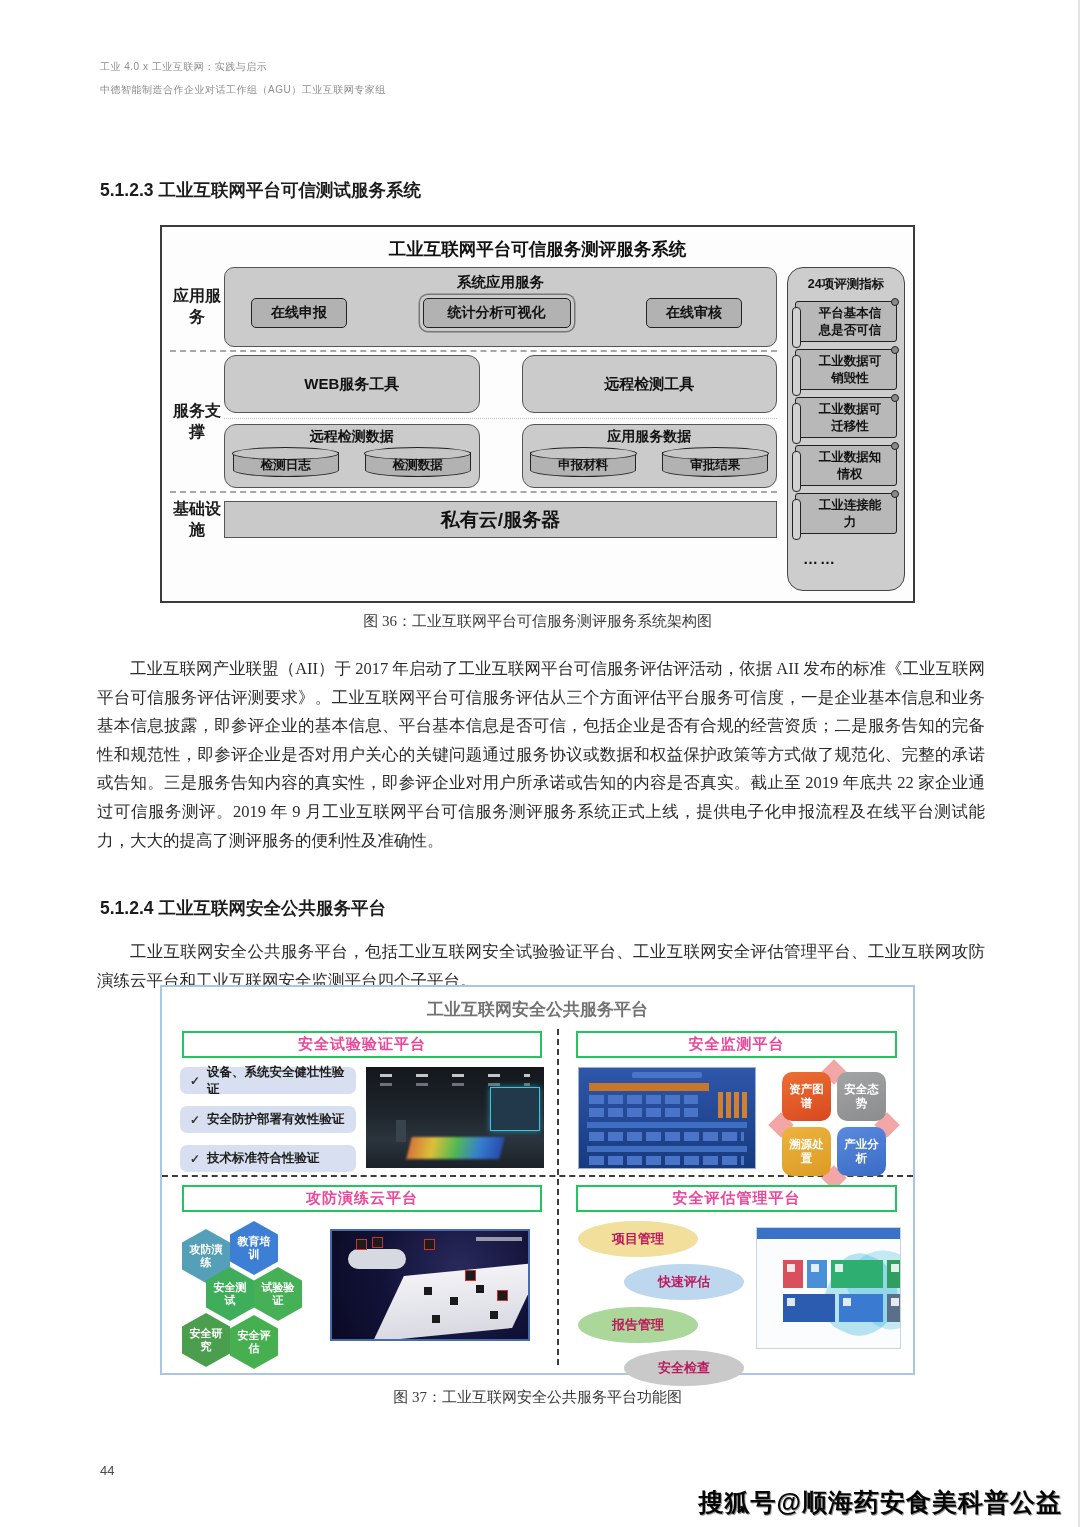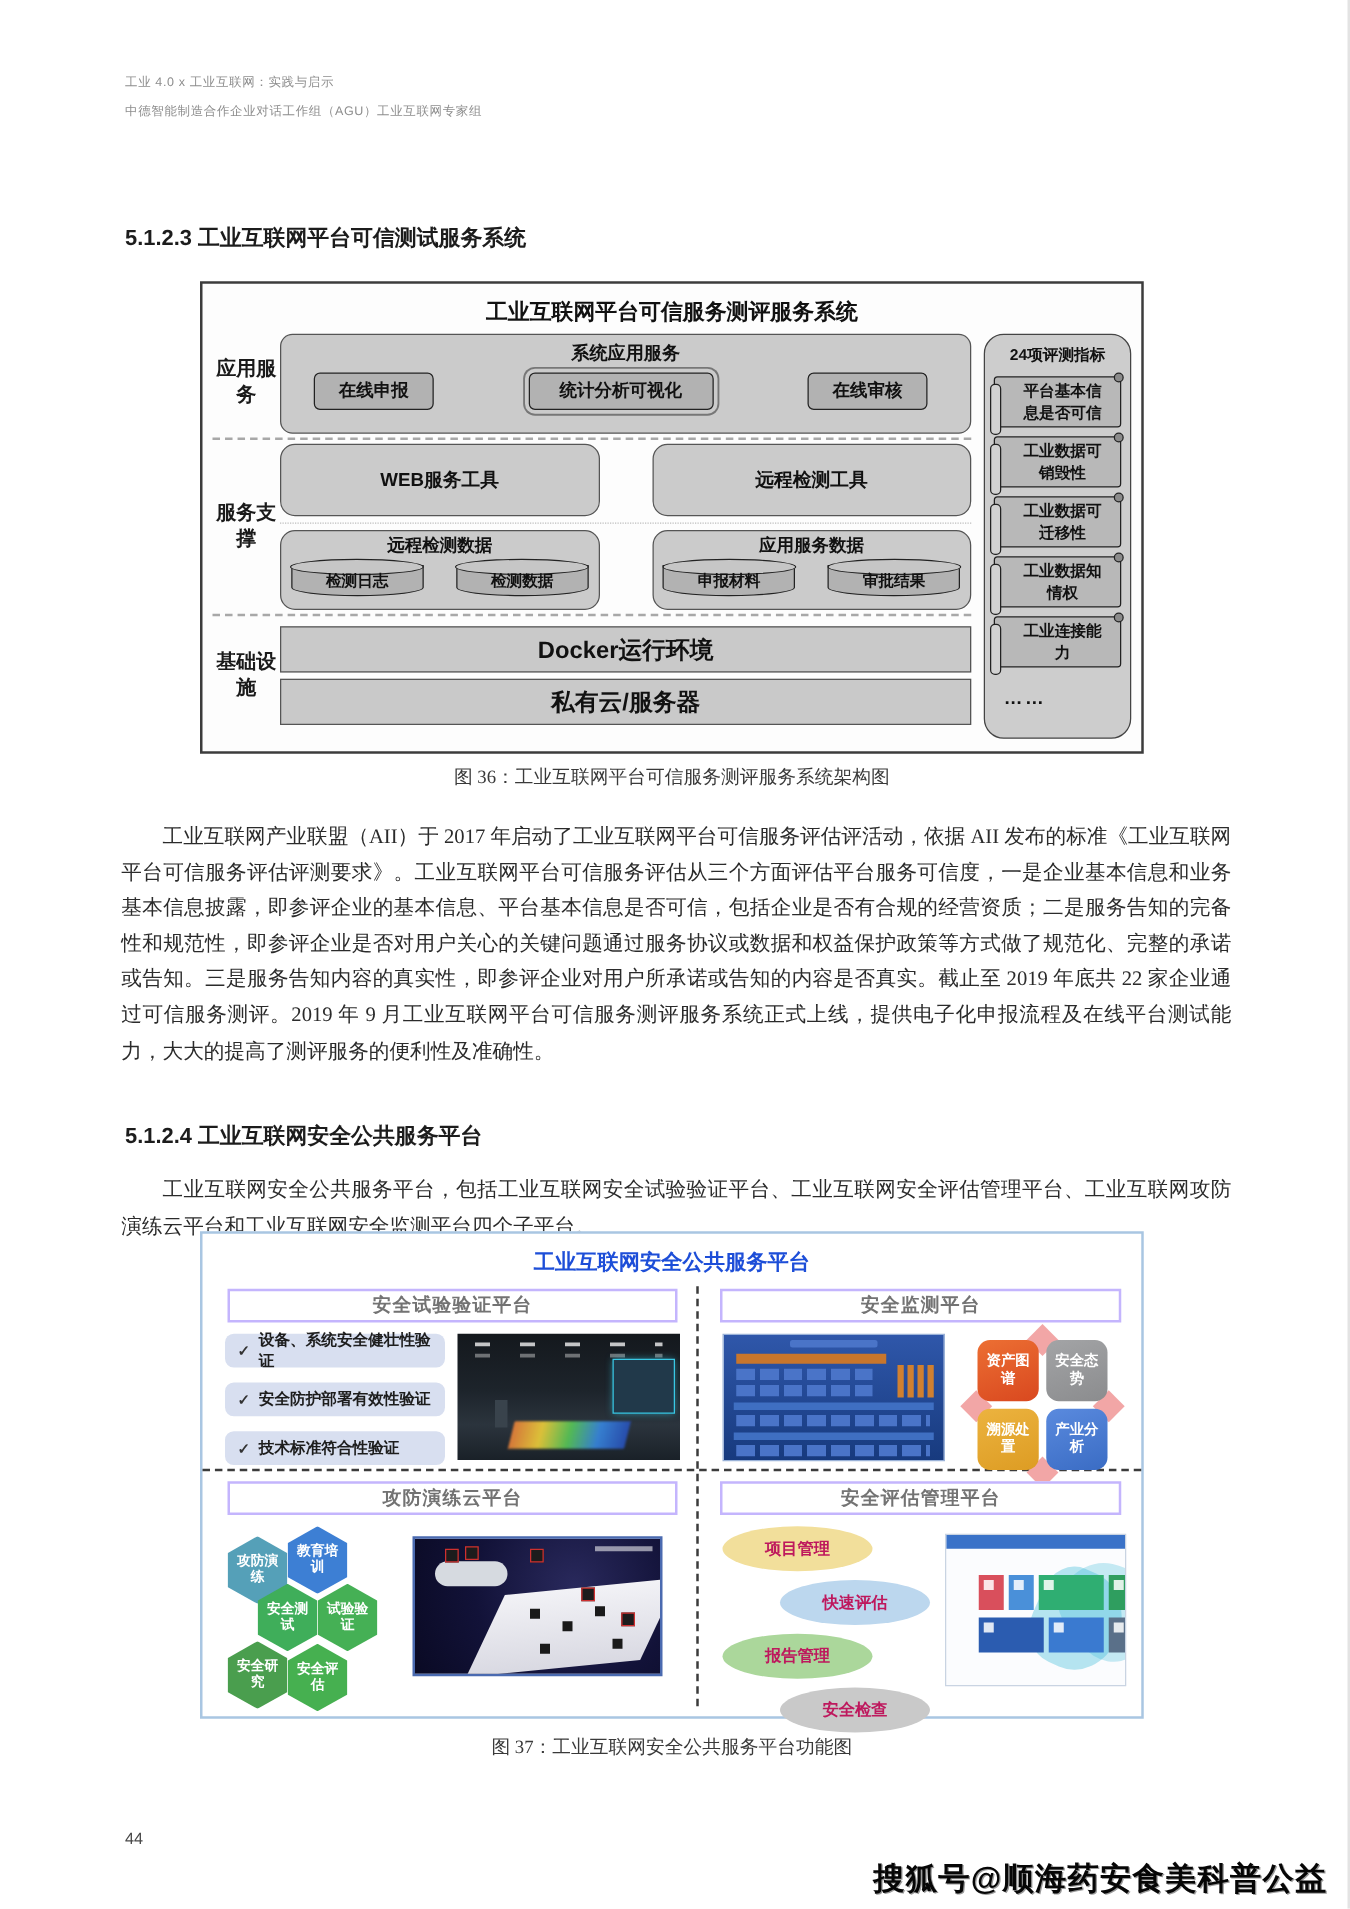--- a/index.html
+++ b/index.html
@@ -81,33 +81,33 @@
                  font-weight:bold; color:#111; line-height:1.3; }
   .scroll::before { content:""; position:absolute; left:-4px; top:5px; width:7px; height:100%;
                     background:#d2d2d2; border:1.5px solid #222; border-radius:4px; }
   .scroll::after { content:""; position:absolute; right:-3px; top:-4px; width:6px; height:6px;
                    background:#8a8a8a; border:1px solid #222; border-radius:50%; }
   .right-more { font-size:15px; font-weight:bold; color:#111; margin:16px 0 0 8px; letter-spacing:2px; }
 
   
   .fig37 { position:absolute; left:160px; top:985px; width:755px; height:390px;
            border:2px solid #a9c6e2; background:#fff; }
-  .f37-title { margin-top:11px; text-align:center; font-size:17px; font-weight:bold; color:#1d4ed8; }
+  .f37-title { margin-top:11px; text-align:center; font-size:17px; font-weight:bold; color:#737373; }
   .f37-body { position:absolute; top:42px; left:10px; right:10px; bottom:8px; }
   .f37-vline { position:absolute; left:385px; top:0; bottom:0; border-left:2px dashed #3c3c3c; }
   .f37-hline { position:absolute; left:-10px; right:-10px; top:146px; border-top:2px dashed #3c3c3c; }
 
   .quad { position:absolute; }
   .q-tl { left:4px; top:2px; width:372px; height:140px; }
   .q-tr { left:398px; top:2px; right:0; height:140px; }
   .q-bl { left:4px; top:156px; width:372px; height:176px; }
   .q-br { left:398px; top:156px; right:0; height:176px; }
-  .qhead { height:27px; margin:0 6px 9px 6px; border:2px solid #c4b5fd; background:#fff;
+  .qhead { height:27px; margin:0 6px 9px 6px; border:2px solid #22c55e; background:#fff;
            display:flex; align-items:center; justify-content:center;
-           font-size:15px; font-weight:bold; color:#737373; letter-spacing:1px; }
+           font-size:15px; font-weight:bold; color:#ec4899; letter-spacing:1px; }
   .qrow { display:flex; }
 
   
   .q-tl .qrow { gap:10px; padding:0 4px; }
   .pills { width:180px; }
   .pill { height:27px; margin-bottom:12px; background:#d8dff0; border-radius:7px;
           display:flex; align-items:center; padding-left:10px; font-size:12.5px; font-weight:bold; color:#1d1d1d; }
   .pill .check { margin-right:7px; color:#333; font-size:12px; }
   .photo { position:relative; width:182px; height:101px; overflow:hidden;
            background:linear-gradient(180deg,#14181d 0%,#1d242b 45%,#2b343d 72%,#1a2128 100%); }
@@ -258,21 +258,20 @@
               </div>
             </div>
           </div>
         </div>
 
         <div class="f36-div"></div>
 
         <div class="f36-sec">
           <div class="f36-label">基础设施</div>
           <div class="f36-content">
-            <div class="infra-bar">Docker运行环境</div>
             <div class="infra-bar">私有云/服务器</div>
           </div>
         </div>
       </div>
 
       <div class="f36-right">
         <div class="right-title">24项评测指标</div>
         <div class="scroll">
             <span>平台基本信息是否可信</span>
           </div>

